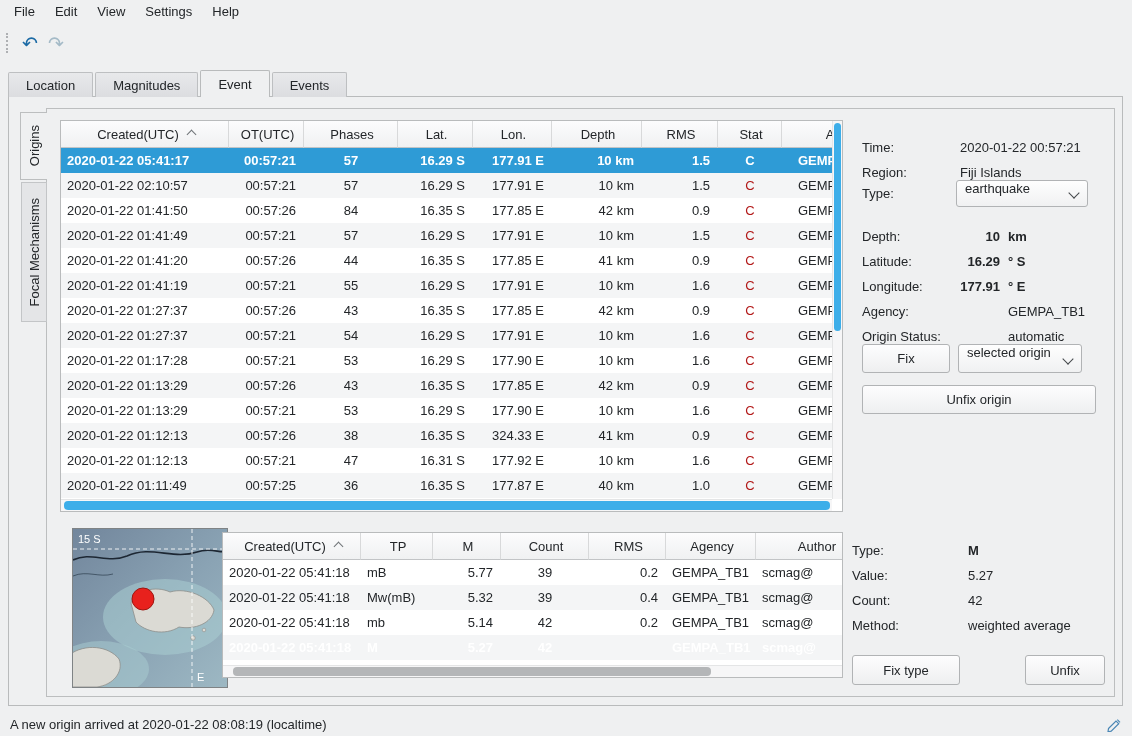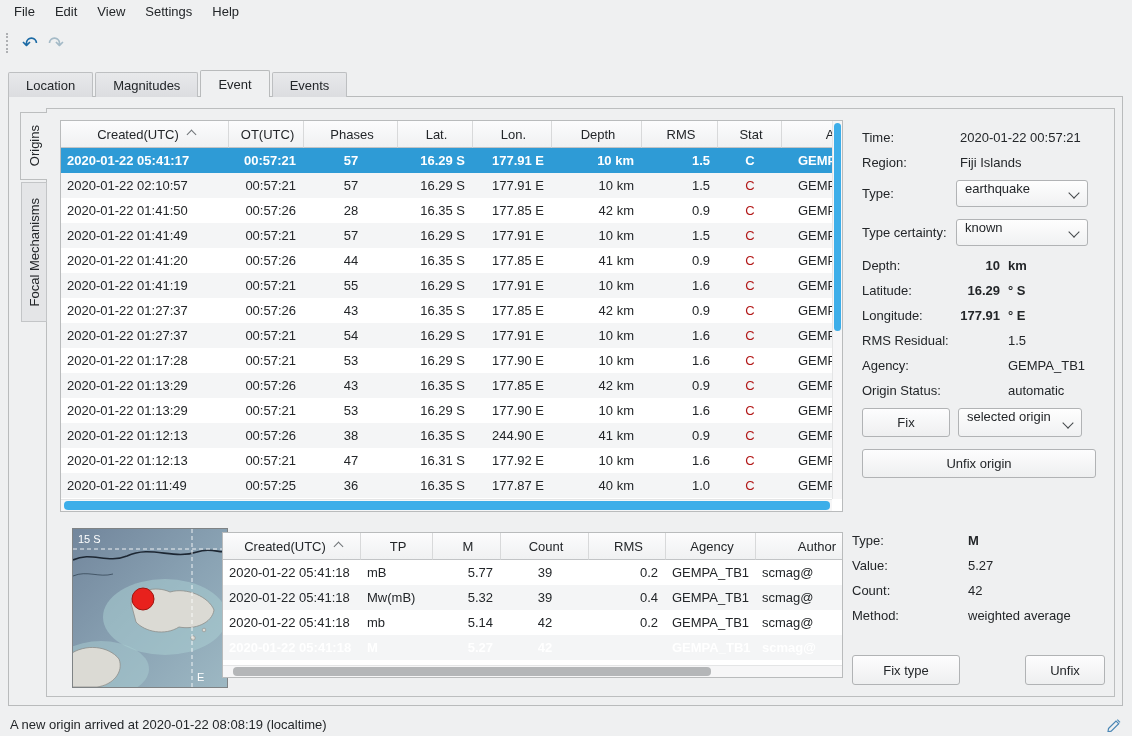--- a/index.html
+++ b/index.html
@@ -58,21 +58,21 @@
   #mags-frame .hscroll{right:0}
   .hscroll .thumb{position:absolute;top:1px;height:9px;border-radius:4px}
   #origins-frame .hscroll .thumb{left:3px;width:766px;background:var(--sb)}
   #mags-frame .hscroll .thumb{left:10px;width:478px;background:var(--sbg)}
   
   .map-frame{position:absolute;left:72px;top:528px;width:156px;height:160px;border:1px solid #7f8385;box-sizing:border-box;overflow:hidden;background:#f97316}
   .map-frame svg{display:block}
   .map-frame text{font-family:"Liberation Sans",sans-serif;font-size:11px;fill:#ffffff}
   
   .od{position:absolute;left:862px;top:130px;width:244px}
-  .od-row{display:flex;align-items:flex-start;height:25px}
+  .od-row{display:flex;align-items:flex-end;height:25px}
   .od-row.combo-row{height:39px;align-items:flex-start}
   .od-label{width:94px;flex:none}
   .combo-row .od-label{line-height:27px}
   .v-text{margin-left:4px;white-space:nowrap}
   .v-num{width:44px;text-align:right;font-weight:bold;flex:none}
   .v-unit{margin-left:8px;font-weight:bold}
   .v-ind{margin-left:52px}
   .combo{position:relative;box-sizing:border-box;width:132px;height:27px;border:1px solid #b1b3b5;border-radius:3px;
          background:linear-gradient(#fefefe,#f0f1f2);display:flex;align-items:flex-start;padding:0 22px 0 8px}
   .combo span{overflow:hidden;white-space:nowrap}
@@ -175,21 +175,21 @@
             <td class="al-r">16.29 S</td>
             <td class="al-r">177.91 E</td>
             <td class="al-r">10 km</td>
             <td class="al-r">1.5</td>
             <td class="al-c stat">C</td>
             <td class="al-l">GEMPA_TB1</td>
           </tr>
           <tr>
             <td class="al-l">2020-01-22 01:41:50</td>
             <td class="al-r">00:57:26</td>
-            <td class="al-c">28</td>
+            <td class="al-c">84</td>
             <td class="al-r">16.35 S</td>
             <td class="al-r">177.85 E</td>
             <td class="al-r">42 km</td>
             <td class="al-r">0.9</td>
             <td class="al-c stat">C</td>
             <td class="al-l">GEMPA_TB1</td>
           </tr>
           <tr>
             <td class="al-l">2020-01-22 01:41:49</td>
             <td class="al-r">00:57:21</td>
@@ -276,21 +276,21 @@
             <td class="al-r">10 km</td>
             <td class="al-r">1.6</td>
             <td class="al-c stat">C</td>
             <td class="al-l">GEMPA_TB1</td>
           </tr>
           <tr>
             <td class="al-l">2020-01-22 01:12:13</td>
             <td class="al-r">00:57:26</td>
             <td class="al-c">38</td>
             <td class="al-r">16.35 S</td>
-            <td class="al-r">244.90 E</td>
+            <td class="al-r">324.33 E</td>
             <td class="al-r">41 km</td>
             <td class="al-r">0.9</td>
             <td class="al-c stat">C</td>
             <td class="al-l">GEMPA_TB1</td>
           </tr>
           <tr>
             <td class="al-l">2020-01-22 01:12:13</td>
             <td class="al-r">00:57:21</td>
             <td class="al-c">47</td>
             <td class="al-r">16.31 S</td>
@@ -331,45 +331,34 @@
     <span class="od-label">Region:</span>
     <span class="v-text">Fiji Islands</span>
   </div>
   <div class="od-row combo-row">
     <span class="od-label">Type:</span>
     <div class="combo">
       <span>earthquake</span>
       <i class="chev-down"></i>
     </div>
   </div>
-  <div class="od-row combo-row">
-    <span class="od-label">Type certainty:</span>
-    <div class="combo">
-      <span>known</span>
-      <i class="chev-down"></i>
-    </div>
-  </div>
   <div class="od-row">
     <span class="od-label">Depth:</span>
     <span class="v-num">10</span>
     <span class="v-unit">km</span>
   </div>
   <div class="od-row">
     <span class="od-label">Latitude:</span>
     <span class="v-num">16.29</span>
     <span class="v-unit">° S</span>
   </div>
   <div class="od-row">
     <span class="od-label">Longitude:</span>
     <span class="v-num">177.91</span>
     <span class="v-unit">° E</span>
-  </div>
-  <div class="od-row">
-    <span class="od-label">RMS Residual:</span>
-    <span class="v-ind">1.5</span>
   </div>
   <div class="od-row">
     <span class="od-label">Agency:</span>
     <span class="v-ind">GEMPA_TB1</span>
   </div>
   <div class="od-row">
     <span class="od-label">Origin Status:</span>
     <span class="v-ind">automatic</span>
   </div>
   <div class="od-fixrow">

